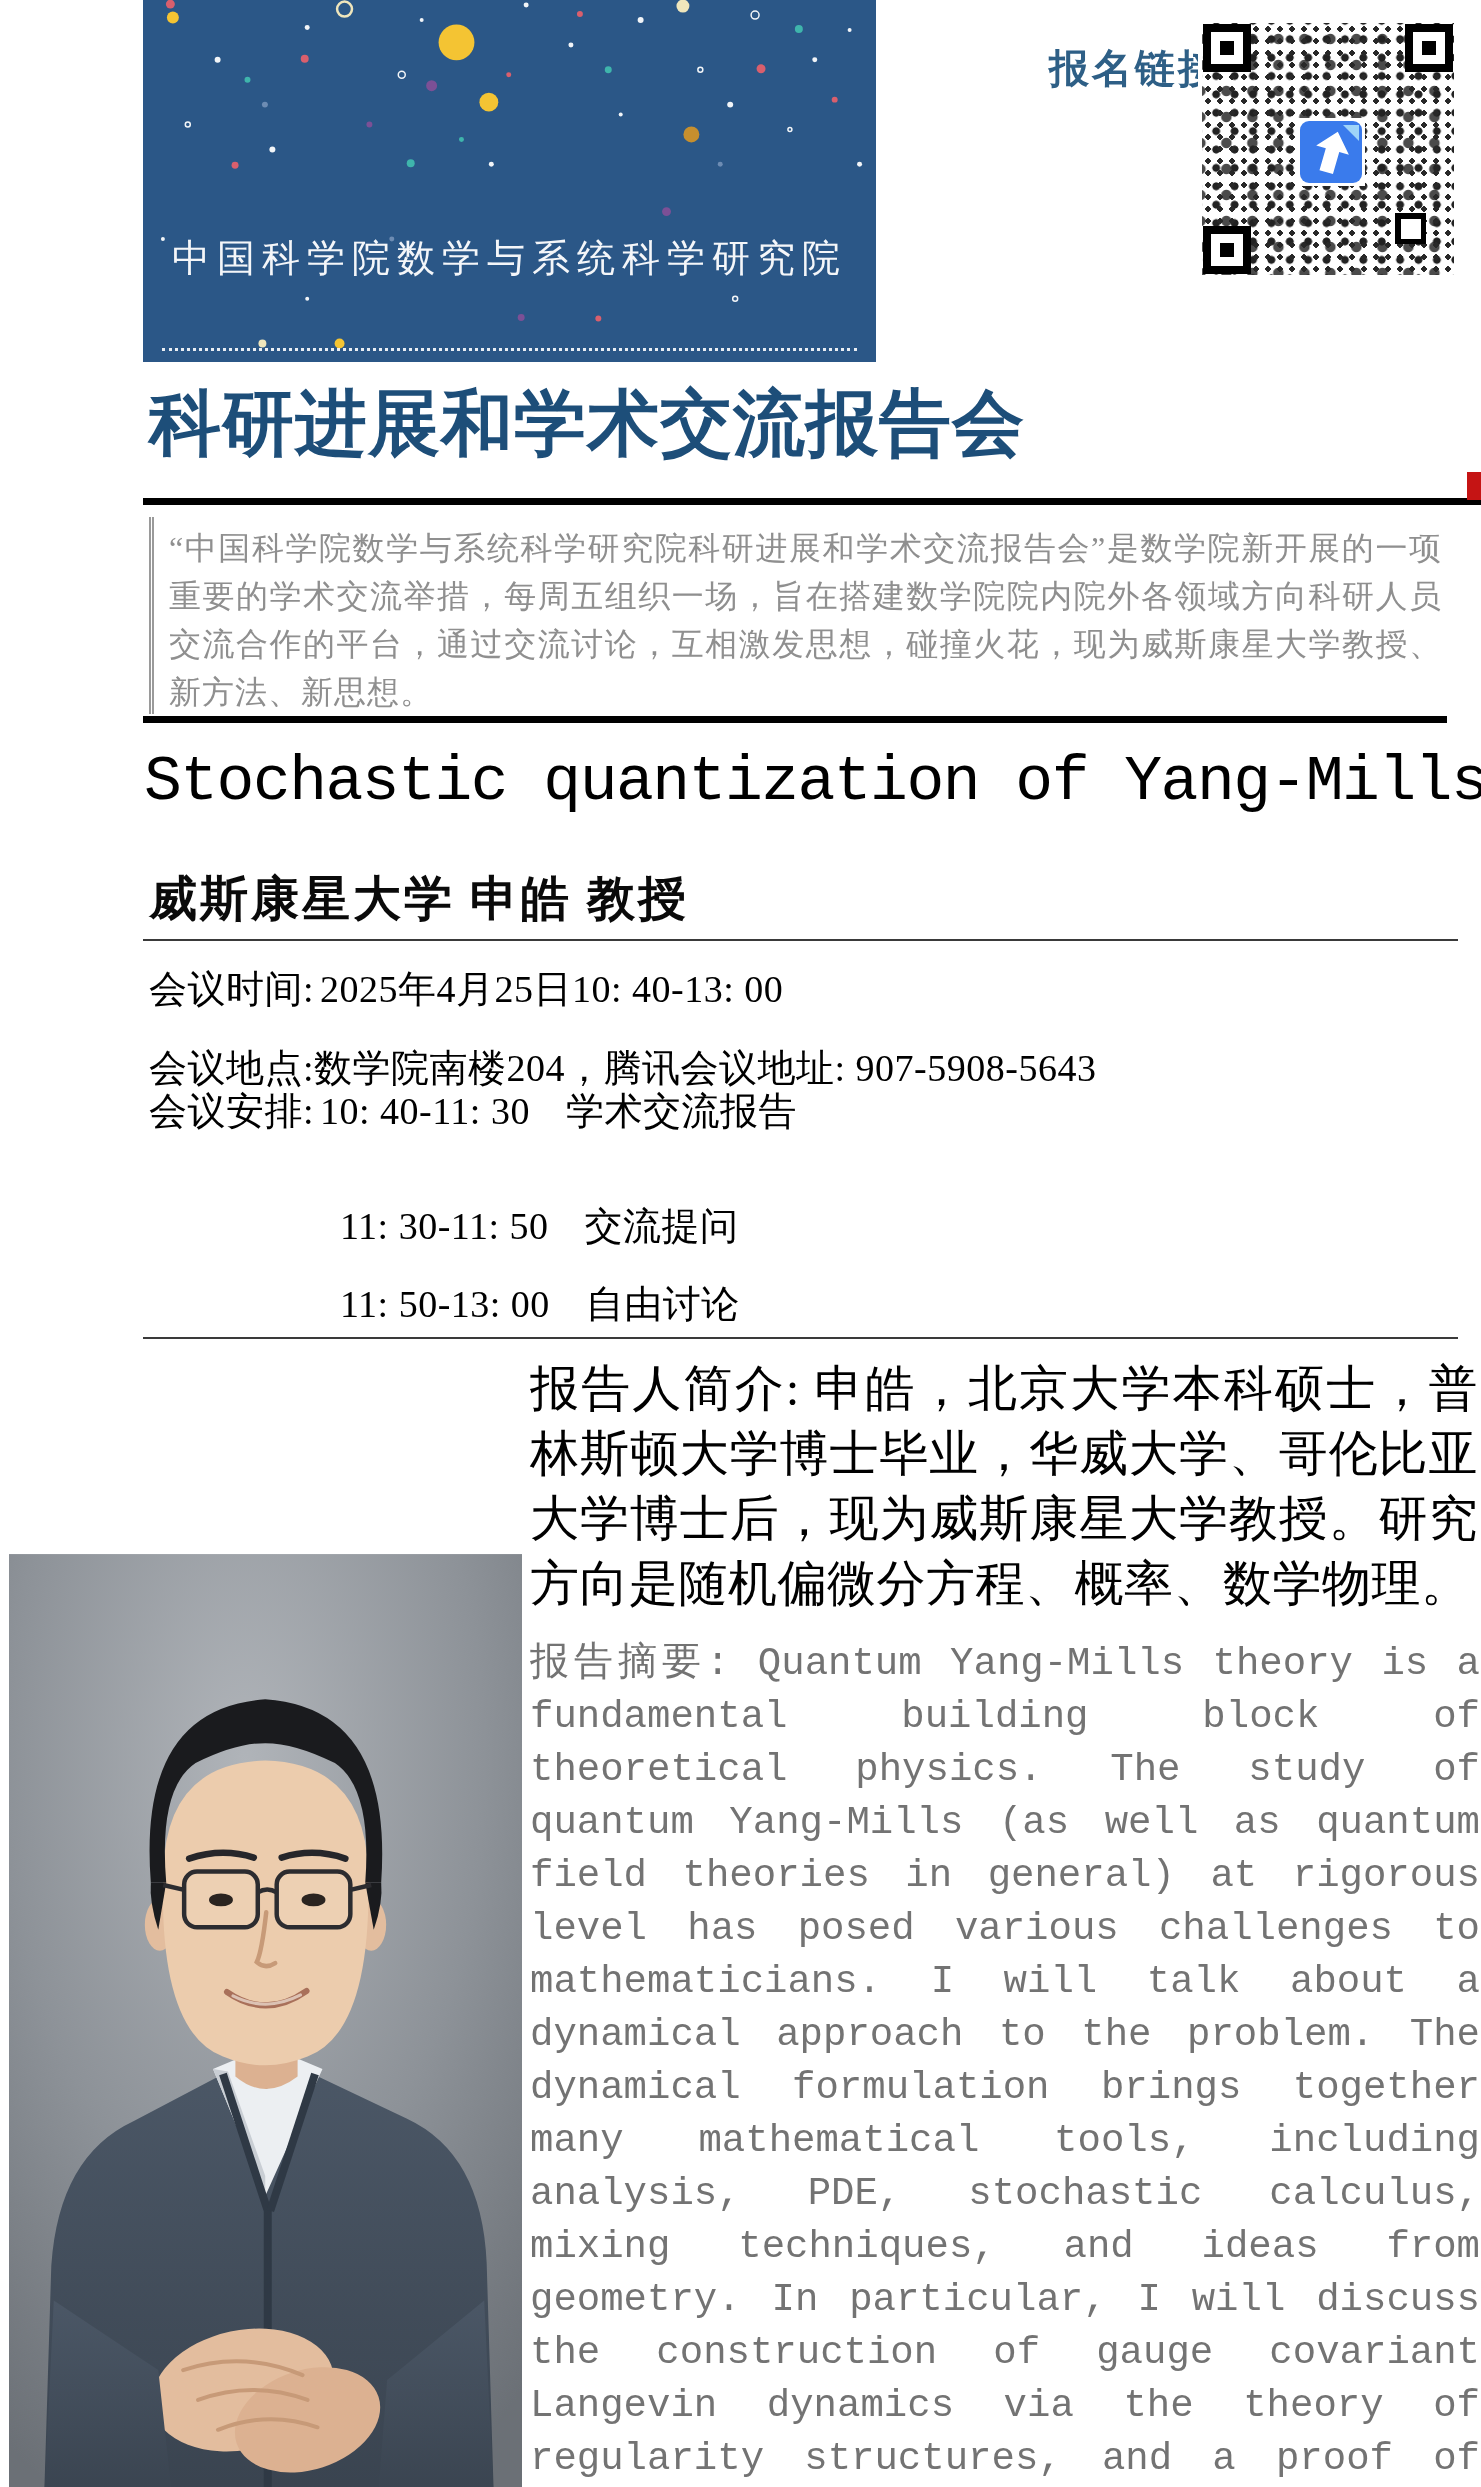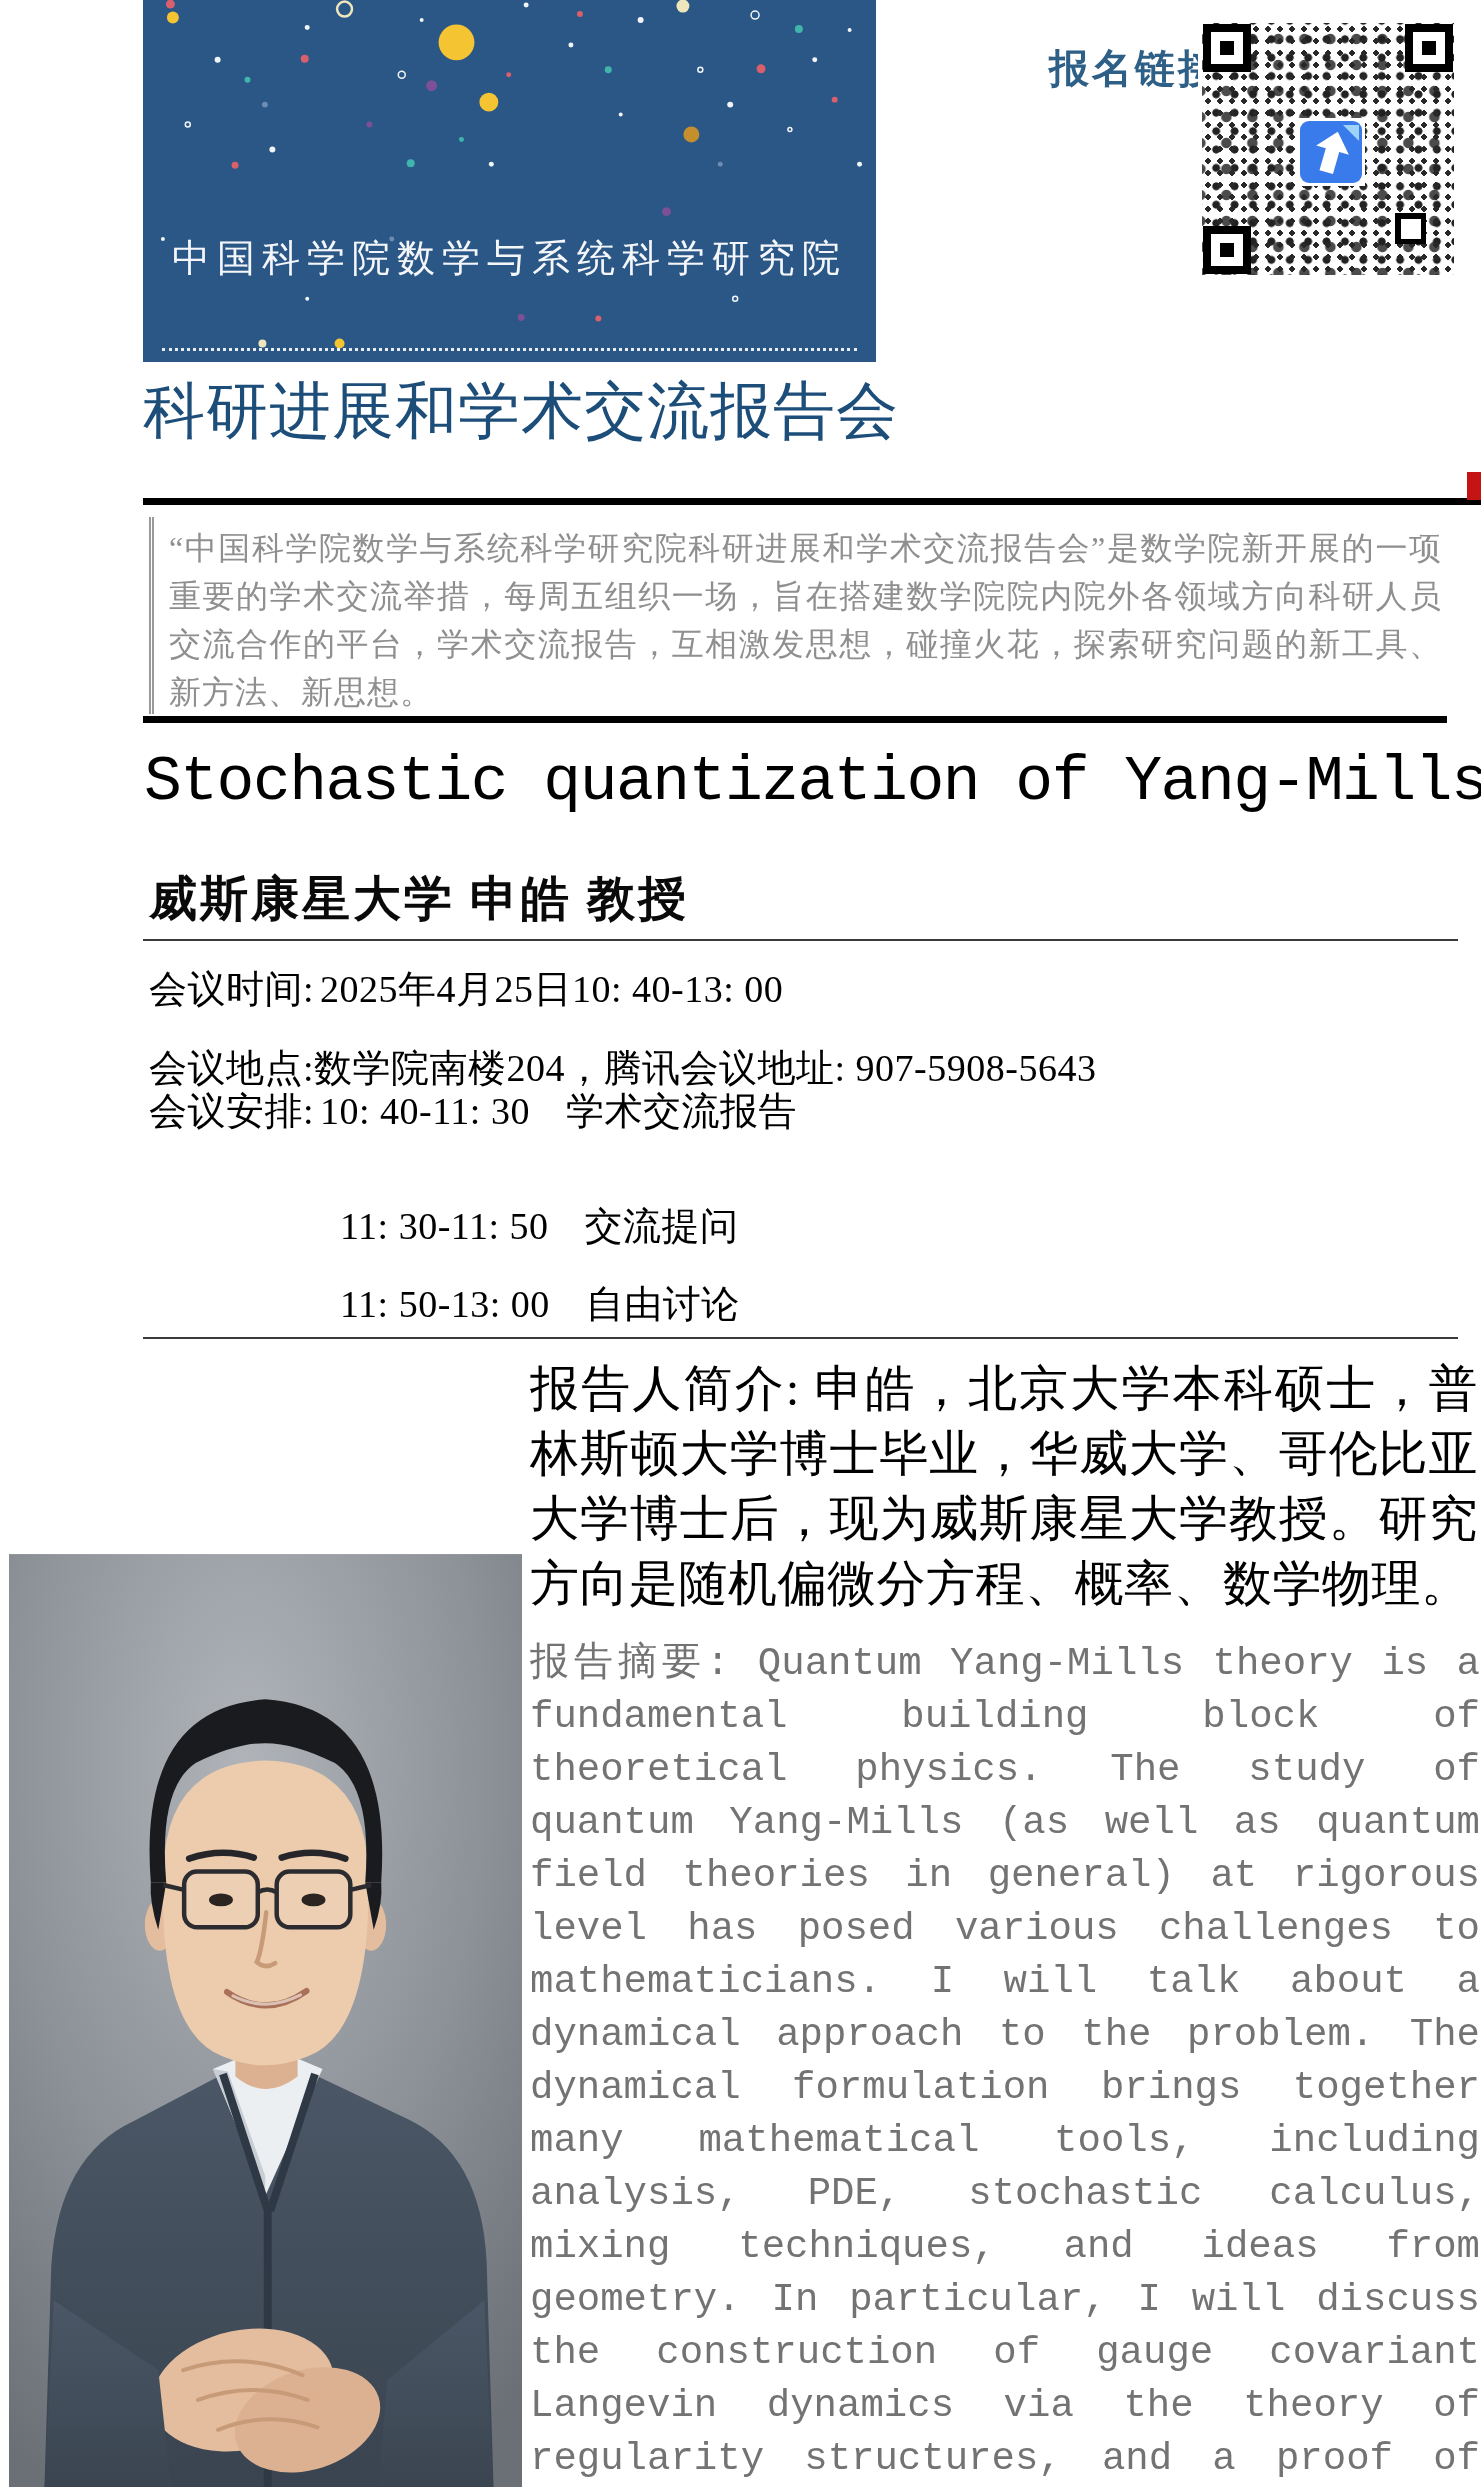--- a/index.html
+++ b/index.html
@@ -31,22 +31,22 @@
   .qr-f-tl{left:5px;top:5px;width:48px;height:48px;}
   .qr-f-tr{right:5px;top:5px;width:48px;height:48px;}
   .qr-f-bl{left:5px;bottom:5px;width:48px;height:48px;}
   .qr-f-br{right:32px;bottom:35px;width:31px;height:31px;}
   .qr-f-br .w{inset:5.5px;} .qr-f-br .b{inset:11px;}
   .qr-logo{position:absolute;left:99px;top:99px;width:62px;height:62px;background:#ffffff;
         padding:3px;box-sizing:content-box;}
   .qr-logo-tile{position:relative;width:62px;height:62px;border-radius:9px;background:#3a7bec;overflow:hidden;}
 
   
-  .main-title{position:absolute;left:143px;top:374px;width:1293px;margin:0;
-        color:#1d4e79;font-family:"DejaVu Sans", sans-serif;font-size:62px;font-weight:400;
+  .main-title{position:absolute;left:143px;top:374px;width:1293px;margin:6px;
+        color:#1d4e79;font-family:"DejaVu Sans", sans-serif;font-size:72px;font-weight:700;
         letter-spacing:1px;white-space:nowrap;line-height:1.2;}
   .rule{position:absolute;background:#000;}
   .rule1{left:143px;top:498px;width:1339px;height:7px;}
   .red-mark{position:absolute;left:1467px;top:472px;width:14px;height:28px;background:#c51414;}
 
   
   .intro{position:absolute;left:149px;top:517px;width:1293px;height:197px;
         border-left:5px double #9a9a9a;padding:7px 0 0 15px;box-sizing:border-box;
         color:#8f8f8f;font-size:32px;line-height:48px;text-align:justify;
         font-family:"Liberation Serif", serif;letter-spacing:1px;}
@@ -175,21 +175,21 @@
           <path d="M50 104 L50 58 L30 58 L64 20 L98 58 L78 58 L78 104 Z" fill="#ffffff" transform="rotate(16 64 62)"></path>
         </svg>
       </div>
     </div>
   </div>
 
   <h1 class="main-title">科研进展和学术交流报告会</h1>
   <div class="rule rule1"></div>
   <div class="red-mark"></div>
 
-  <div class="intro">“中国科学院数学与系统科学研究院科研进展和学术交流报告会”是数学院新开展的一项重要的学术交流举措，每周五组织一场，旨在搭建数学院院内院外各领域方向科研人员交流合作的平台，学术交流报告，互相激发思想，碰撞火花，探索研究问题的新工具、新方法、新思想。</div>
+  <div class="intro">“中国科学院数学与系统科学研究院科研进展和学术交流报告会”是数学院新开展的一项重要的学术交流举措，每周五组织一场，旨在搭建数学院院内院外各领域方向科研人员交流合作的平台，通过交流讨论，互相激发思想，碰撞火花，现为威斯康星大学教授、新方法、新思想。</div>
   <div class="rule rule2"></div>
 
   <div class="talk-title">Stochastic quantization of Yang-Mills</div>
   <div class="speaker">威斯康星大学 申皓 教授</div>
   <div class="hr hr1"></div>
 
   <div class="row row-time">
     <span>会议时间:</span><span class="val">2025年4月25日10: 40-13: 00</span>
   </div>
   <div class="row row-place">

